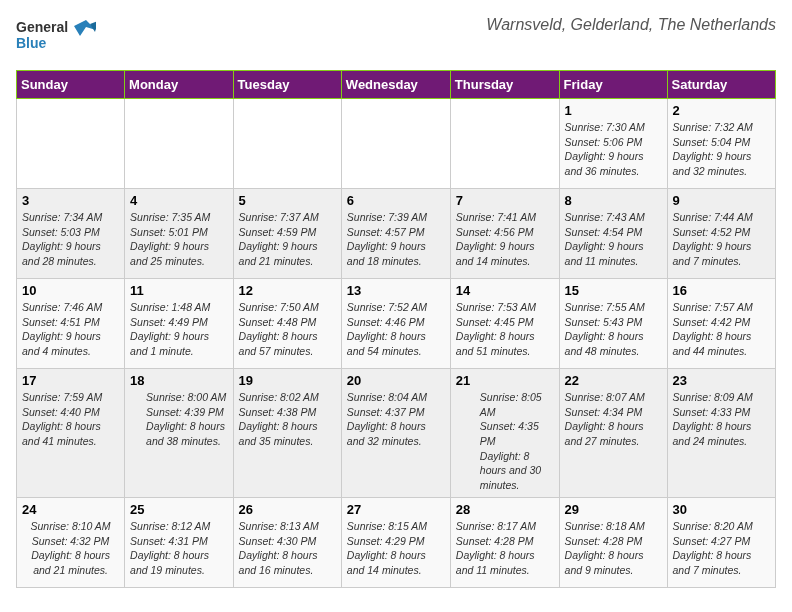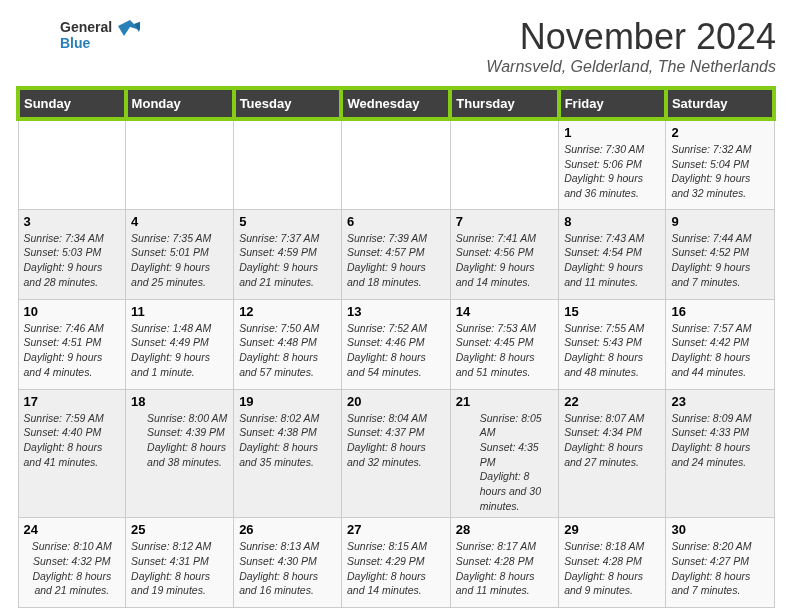--- a/index.html
+++ b/index.html
@@ -8,21 +8,20 @@
       background: #fff;
       width: 792px;
       min-height: 612px;
       padding: 16px;
     }
     .header-section {
       display: flex;
       align-items: flex-start;
       justify-content: space-between;
       margin-bottom: 10px;
-      margin-left: 44px;
     }
     .logo {
       display: flex;
       align-items: center;
       gap: 4px;
     }
     .title-section {
       text-align: right;
     }
     .month-title {
@@ -34,26 +33,26 @@
       font-size: 16px;
       color: #555;
       font-style: italic;
     }
     .calendar-table {
       width: 100%;
       border-collapse: collapse;
       font-size: 11px;
     }
     .calendar-table thead tr th {
-      background-color: #404040;
+      background-color: #701a75;
       color: #fff;
       padding: 6px 4px;
       font-size: 13px;
       font-weight: bold;
-      border: 4px solid #84cc16;
+      border: 1px solid #84cc16;
       text-align: left;
     }
     .calendar-table tbody tr td {
       border: 1px solid #ccc;
       vertical-align: top;
       padding: 4px 5px;
       width: 110px;
       min-height: 80px;
       height: 90px;
       background: #fff;
@@ -86,21 +85,20 @@
 <div class="header-section">
   <div class="logo">
     <svg width="80" height="44" viewBox="0 0 80 44" xmlns="http://www.w3.org/2000/svg">
       <text x="0" y="16" font-size="14" font-weight="bold" fill="#333" font-family="Arial, sans-serif">General</text>
       <text x="0" y="32" font-size="14" font-weight="bold" fill="#2980b9" font-family="Arial, sans-serif">Blue</text>
       <polygon points="70,4 80,14 70,11 64,20 58,10" fill="#2980b9"></polygon>
       <polygon points="74,8 82,5 79,16" fill="#1a6a9a"></polygon>
     </svg>
   </div>
   <div class="title-section">
-    <div class="month-title">November 2024</div>
     <div class="location-title">Warnsveld, Gelderland, The Netherlands</div>
   </div>
 </div>
 
 <table class="calendar-table">
   <thead>
     <tr>
     <th>Sunday</th>
         <th>Monday</th>
         <th>Tuesday</th>

